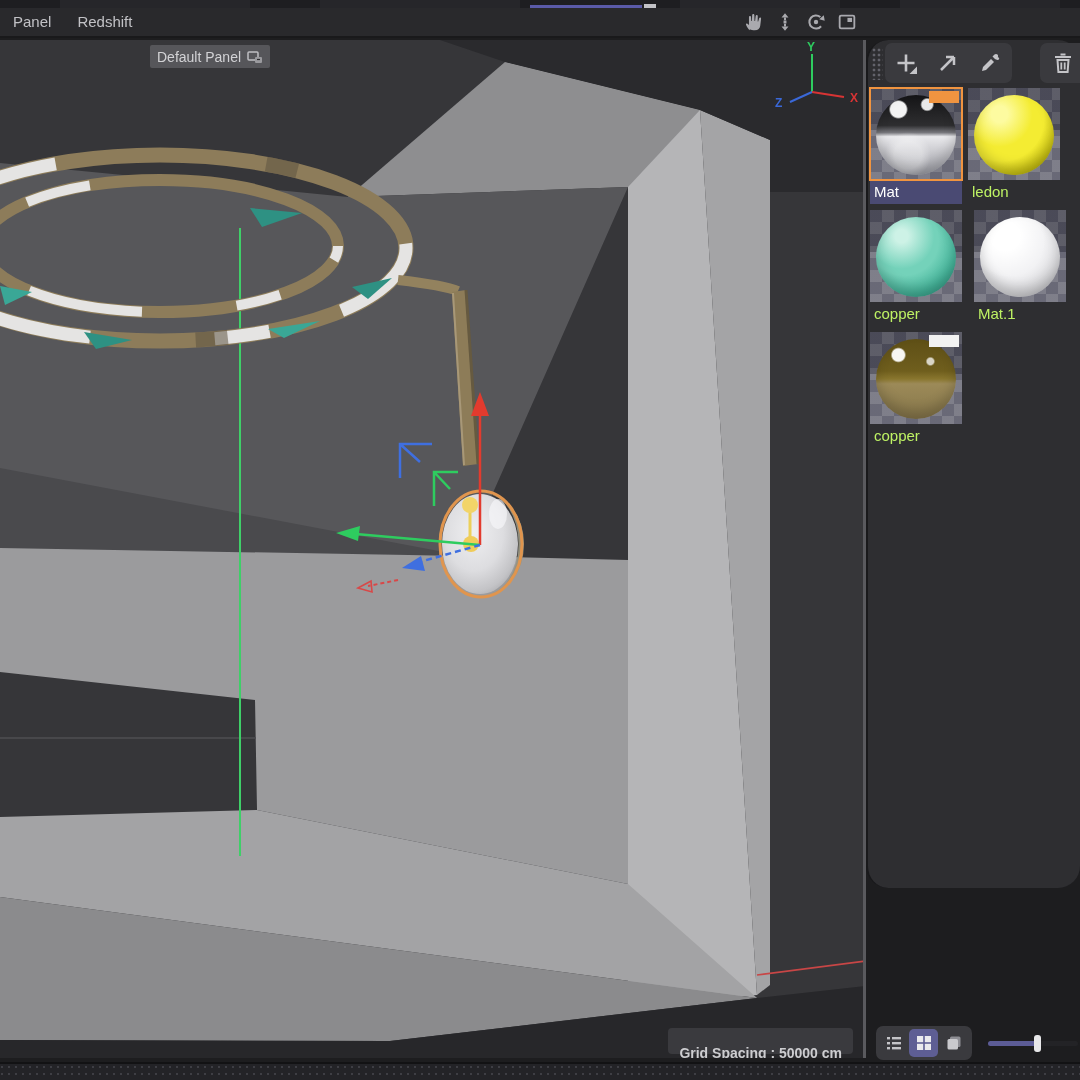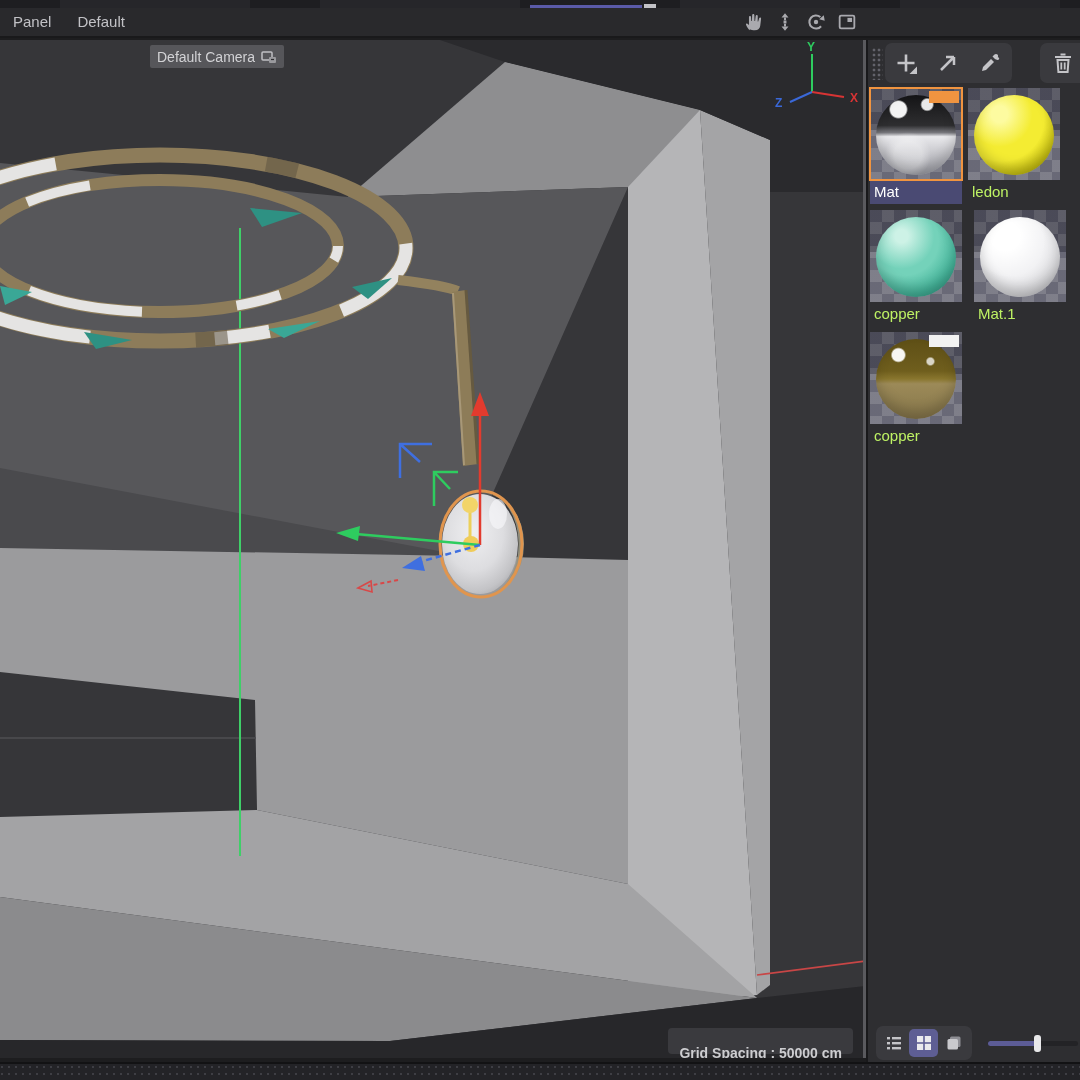--- a/index.html
+++ b/index.html
@@ -44,22 +44,22 @@
   .cam-label { position:absolute; left:150px; top:5px; height:23px;
                background:rgba(88,88,92,.95); color:#d2d2d5; font-size:14px;
                display:flex; align-items:center; gap:6px; padding:0 7px;
                border-radius:2px; }
   .grid-badge { position:absolute; right:10px; bottom:4px; height:24px;
                 background:#3a3a3e; border-radius:4px; color:#cdcdd0;
                 font-size:14px; font-weight:bold; line-height:24px;
                 padding:13px 11px; }
 
   
-  .right-panel { left:866px; top:40px; width:214px; height:1022px;
-                 background:#2e2e31; border-left:2px solid #19191b; }
+  .right-panel { left:866px; top:40px; width:214px; height:848px;
+                 background:#2e2e31; border-left:2px solid #19191b;border-radius:22px; }
   .mat-toolbar { position:absolute; left:0; top:2px; width:214px; height:42px; }
   .drag-handle { position:absolute; left:4px; top:6px; width:11px; height:32px;
                  background-image:radial-gradient(circle at 2px 2px,#62626a 1.2px,transparent 1.7px);
                  background-size:5px 5px; }
   .tool-group { position:absolute; left:17px; top:1px; width:127px; height:40px;
                 background:#3a3a3e; border-radius:7px; display:flex; }
   .tool-btn { width:42px; height:40px; display:flex; align-items:center;
               justify-content:center; position:relative; }
   .trash-btn { position:absolute; left:172px; top:1px; width:46px; height:40px;
                background:#3a3a3e; border-radius:7px 0 0 7px; display:flex;
@@ -132,21 +132,21 @@
   <div class="ts-block" style="left:320px;width:200px;"></div>
   <div class="ts-block" style="left:680px;width:160px;"></div>
   <div class="ts-block" style="left:900px;width:160px;"></div>
   <div class="ts-accent" style="left:530px;width:112px;"></div>
   <div class="ts-nub" style="left:644px;width:12px;"></div>
 </div>
 
 <div class="abs menubar">
   <div class="mb-left-sec">
     <span class="menu-item">Panel</span>
-    <span class="menu-item">Default</span>
+    <span class="menu-item">Redshift</span>
     <div class="mb-spacer"></div>
     <div class="nav-btn">
       <span>
         <svg width="22" height="22" viewBox="0 0 24 24">
             <path d="M7.5 21c-1.8-1.5-3.4-3.8-4.2-6.1-.3-.9.8-1.6 1.5-1l1.7 1.5V6.8c0-1.7 2.2-1.7 2.3 0l.2 4.2h.7l.3-6.5c.1-1.7 2.4-1.7 2.4 0l.1 6.5h.7l.6-5.4c.2-1.6 2.3-1.5 2.3.2l-.1 5.6h.6l1-3.4c.5-1.5 2.3-1 2.1.6l-.9 7.4c-.3 2.7-2.3 5-5.9 5-2.3 0-4.1-.1-5.4-1z" fill="#a9a9ae"></path>
           </svg>
       </span>
     </div>
     <div class="nav-btn">
       <span>
@@ -265,21 +265,21 @@
       <line x1="812" y1="52" x2="812" y2="14" stroke="#2ecc5f" stroke-width="2"></line>
       <line x1="812" y1="52" x2="844" y2="57" stroke="#d83434" stroke-width="2"></line>
       <line x1="812" y1="52" x2="790" y2="62" stroke="#3a68d8" stroke-width="2"></line>
       <text x="807" y="11" fill="#2ecc5f" font-size="12" font-weight="bold">Y</text>
       <text x="850" y="62" fill="#d83434" font-size="12" font-weight="bold">X</text>
       <text x="775" y="67" fill="#3a68d8" font-size="12" font-weight="bold">Z</text>
     </g>
   </svg>
 
   <div class="cam-label">
-    <span>Default Camera</span>
+    <span>Default Panel</span>
     <span>
       <svg width="16" height="14" viewBox="0 0 16 14">
           <rect x="1" y="2" width="10" height="8" rx="1" fill="none" stroke="#c0c0c4" stroke-width="1.5"></rect>
           <rect x="8" y="7" width="7" height="6" rx="1" fill="#9a9a9e"></rect>
           <path d="M10 9.5h3" stroke="#2e2e31" stroke-width="1.2"></path>
         </svg>
     </span>
   </div>
 
   <div class="grid-badge">Grid Spacing : 50000 cm</div>

